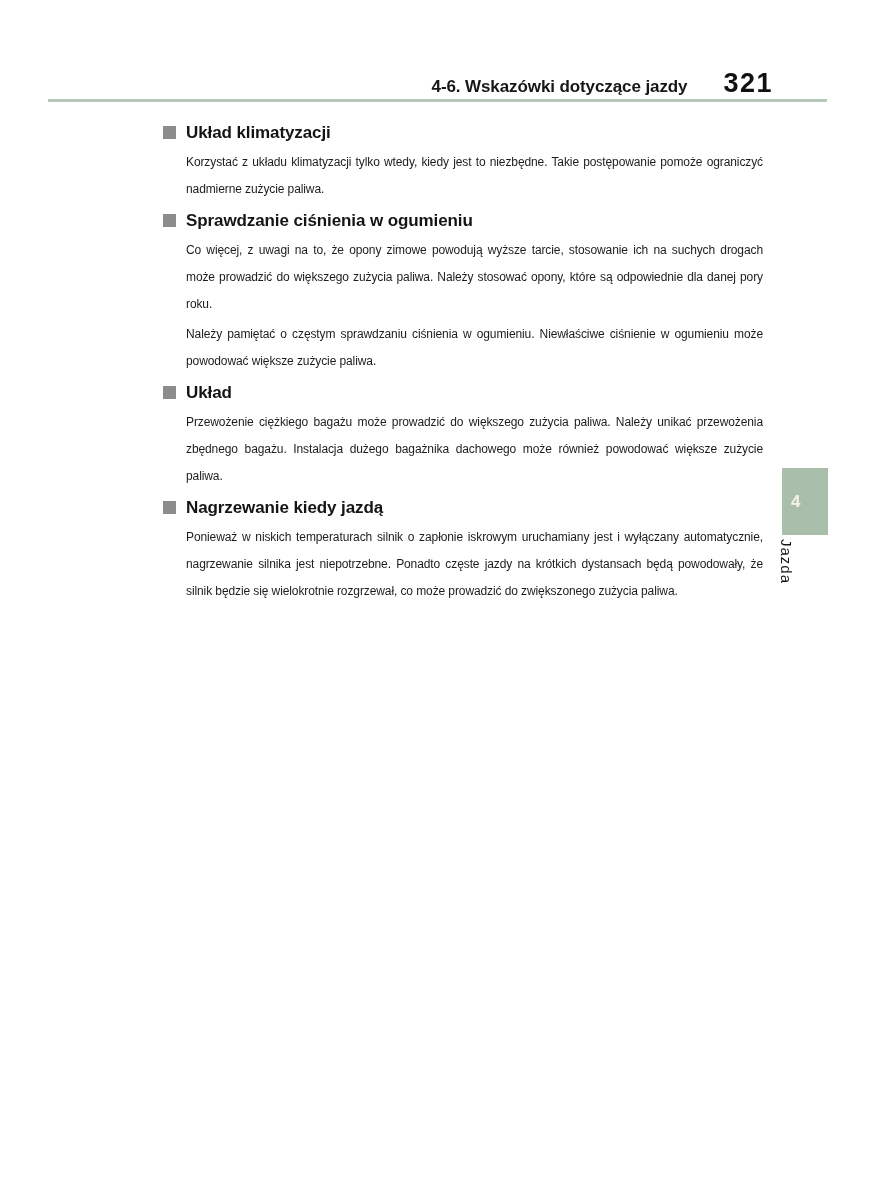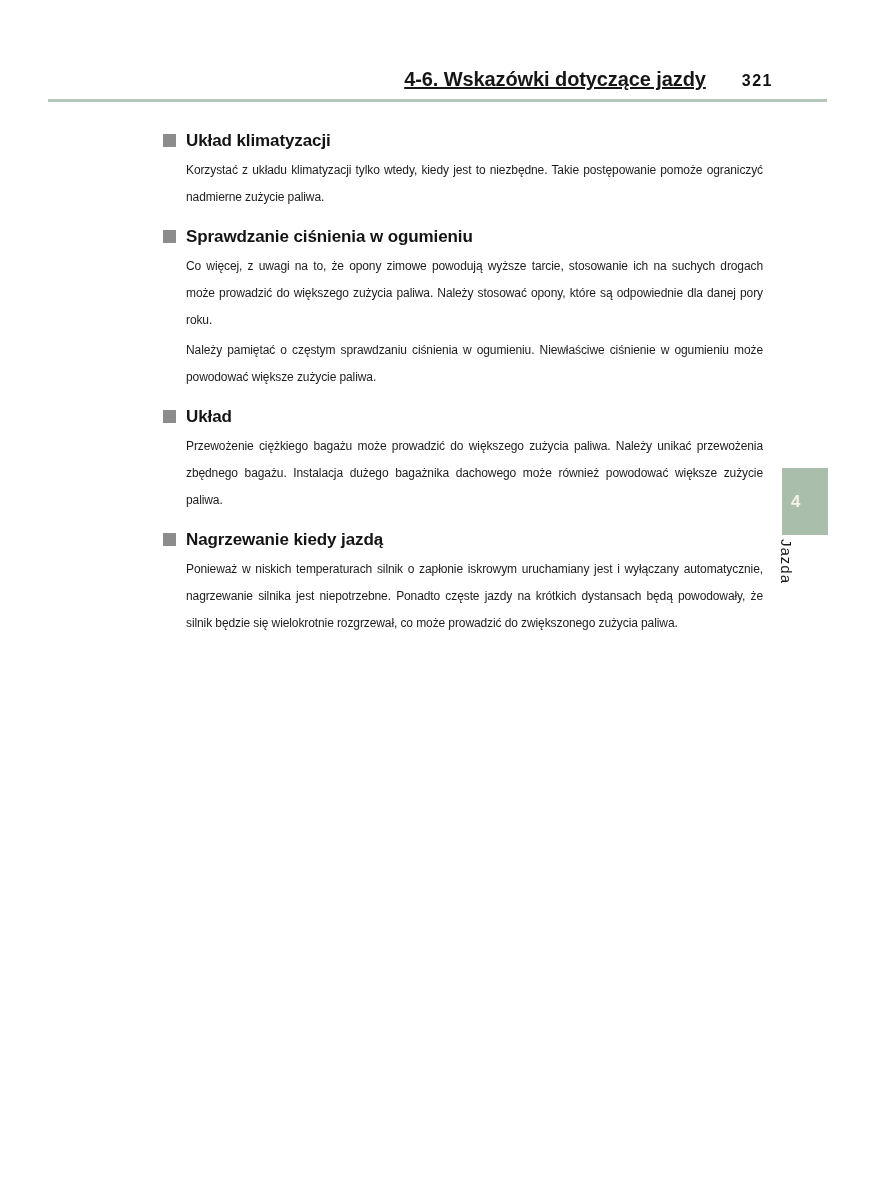--- a/index.html
+++ b/index.html
@@ -10,31 +10,31 @@
     color:#1a1a1a;
     -webkit-font-smoothing:antialiased;
   }
   .page{position:relative;width:880px;height:1200px;background:#fff;overflow:hidden;}
 
   
   .header{
     position:absolute;top:68px;left:0;right:107px;
     display:flex;justify-content:flex-end;align-items:baseline;gap:36px;
   }
-  .breadcrumb{font-size:20px;font-weight:bold;letter-spacing:-0.1px;color:#161616;text-decoration:underline;}
-  .page-number{font-size:16px;font-weight:bold;letter-spacing:1.5px;color:#111;}
+  .breadcrumb{font-size:17px;font-weight:bold;letter-spacing:-0.1px;color:#161616;}
+  .page-number{font-size:27px;font-weight:bold;letter-spacing:1.5px;color:#111;}
   .header-rule{
     position:absolute;left:48px;top:99px;width:779px;height:3px;
     background:#b6c9b8;
   }
 
   
   .content{position:absolute;left:163px;top:119px;width:600px;}
-  .section{margin-top:12px;}
-  .section:first-child{margin-top:8px;}
+  .section{margin-top:4px;}
+  .section:first-child{margin-top:0;}
   .section-title{
     display:flex;align-items:center;gap:10px;
     font-size:17px;font-weight:bold;line-height:27px;color:#141414;
     letter-spacing:-0.1px;
   }
   .bullet{width:13px;height:13px;background:#8c8c8c;flex:none;}
   p.body{
     margin:3px 0 0 23px;width:577px;
     font-size:12px;line-height:27px;letter-spacing:-0.1px;
     text-align:justify;color:#1c1c1c;

